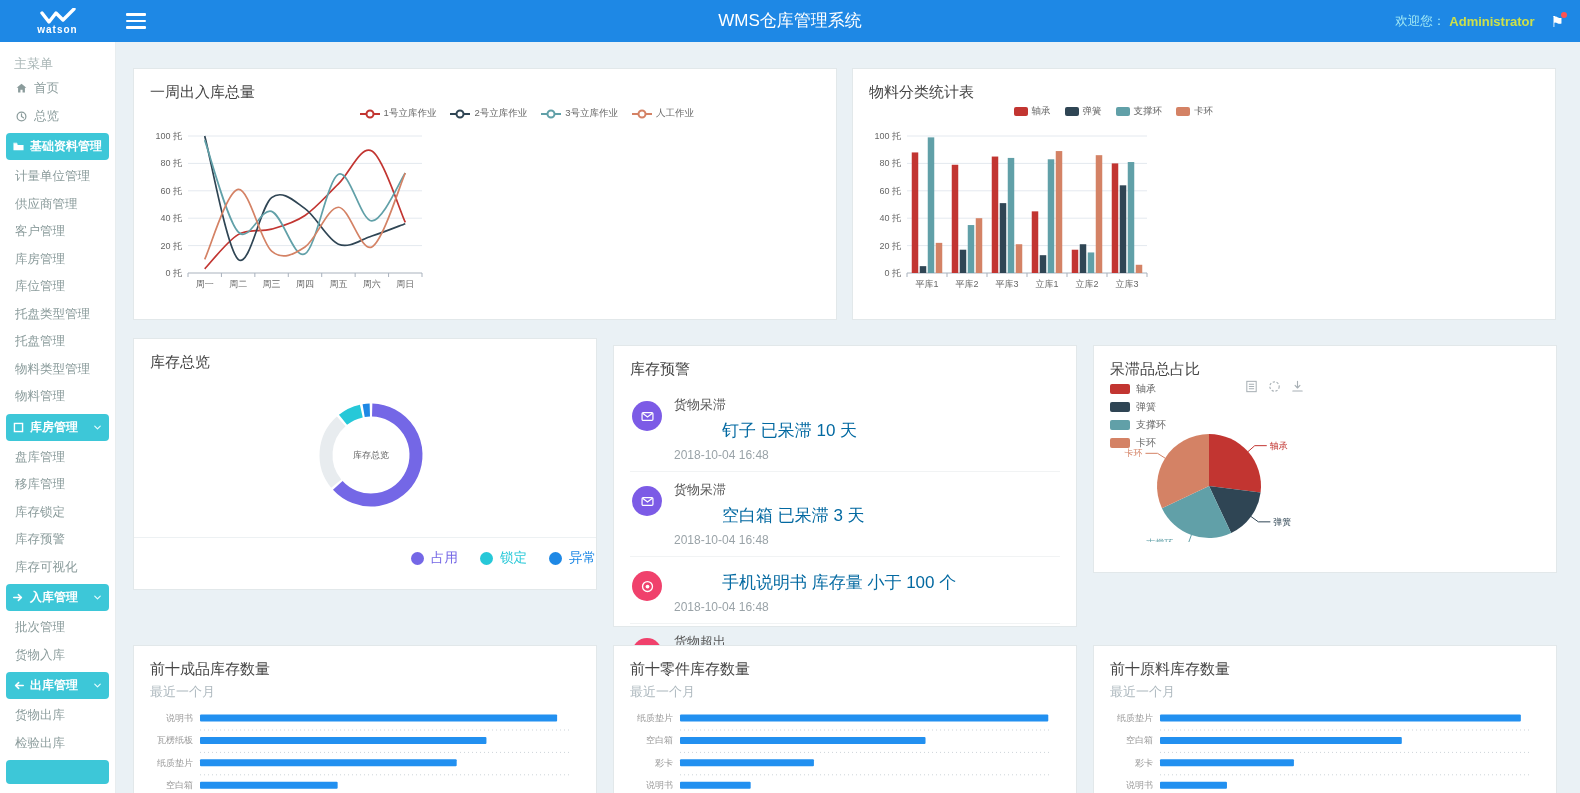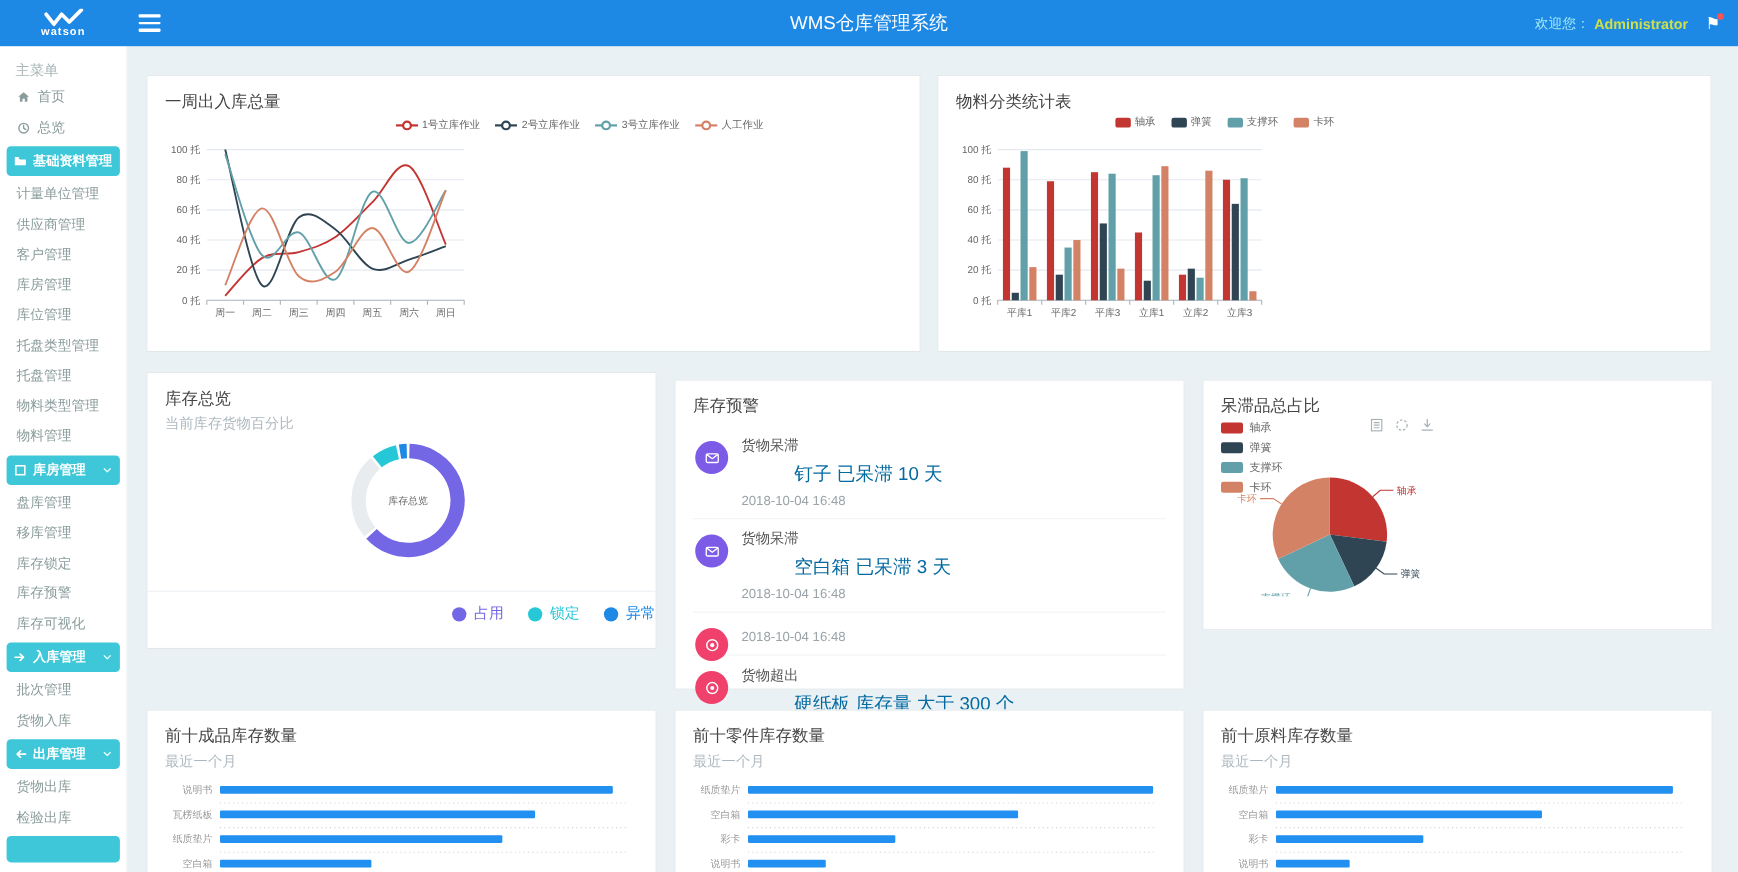--- a/index.html
+++ b/index.html
@@ -341,21 +341,20 @@
         <rect x="232.75" y="32.18000000000001" width="6.5" height="117.82" fill="#d48265"></rect>
         <rect x="248.75" y="40.400000000000006" width="6.5" height="109.6" fill="#c23531"></rect>
         <rect x="256.75" y="62.31999999999999" width="6.5" height="87.68" fill="#2f4554"></rect>
         <rect x="264.75" y="39.03" width="6.5" height="110.97" fill="#61a0a8"></rect>
         <rect x="272.75" y="141.78" width="6.5" height="8.22" fill="#d48265"></rect>
       </svg>
   </div>
 
   <div class="card" id="card-donut" style="left:18px;top:296px;width:464px;height:252px;">
     <div class="card-title">库存总览</div>
-    <div class="card-sub">当前库存货物百分比</div>
     <svg id="donut-svg" width="432" height="118" style="position:absolute;left:16px;top:58px;">
         <path d="M222.1779626738543,13.015420376099925 A45,45 0 1 1 187.77432459789264,88.3488796180979" fill="none" stroke="#7467E6" stroke-width="13"></path>
         <path d="M186.2315215955719,86.56839003935676 A45,45 0 0 1 191.1820978302918,24.296992564494914" fill="none" stroke="#E8ECEF" stroke-width="13"></path>
         <path d="M192.9868413513071,22.78263294164138 A45,45 0 0 1 211.32993697538512,14.051281234830334" fill="none" stroke="#26C8D8" stroke-width="13"></path>
         <path d="M213.64328768290883,13.60541943115625 A45,45 0 0 1 219.82203732614576,13.015420376099918" fill="none" stroke="#1E88E5" stroke-width="13"></path>
         <text x="221" y="61" fill="#666" font-size="9" text-anchor="middle">库存总览</text>
       </svg>
     <div class="donut-divider"></div>
     <div class="legend-row donut-legend" id="donut-legend">
         <span class="dl-item">
@@ -398,20 +397,21 @@
           <div class="alert-body">空白箱 已呆滞 3 天</div>
           <div class="alert-time">2018-10-04 16:48</div>
         </div>
         <div class="alert-item">
           <span class="alert-ico" style="background:#F0416C">
             <svg viewBox="0 0 16 16" width="15" height="15">
               <circle cx="8" cy="8" r="5.3" fill="none" stroke="currentColor" stroke-width="1.4"></circle>
               <circle cx="8" cy="8" r="2" fill="currentColor"></circle>
             </svg>
           </span>
+          <div class="alert-body">手机说明书 库存量 小于 100 个</div>
           <div class="alert-time">2018-10-04 16:48</div>
         </div>
         <div class="alert-item">
           <span class="alert-ico" style="background:#F0416C">
             <svg viewBox="0 0 16 16" width="15" height="15">
               <circle cx="8" cy="8" r="5.3" fill="none" stroke="currentColor" stroke-width="1.4"></circle>
               <circle cx="8" cy="8" r="2" fill="currentColor"></circle>
             </svg>
           </span>
           <div class="alert-title">货物超出</div>

